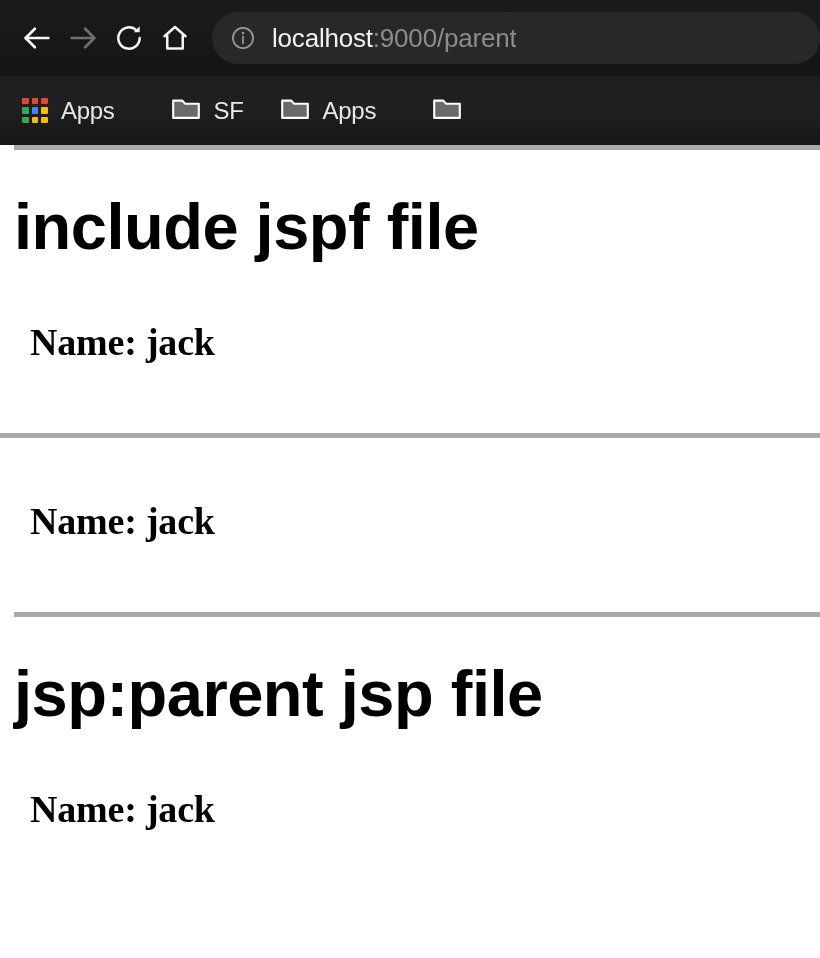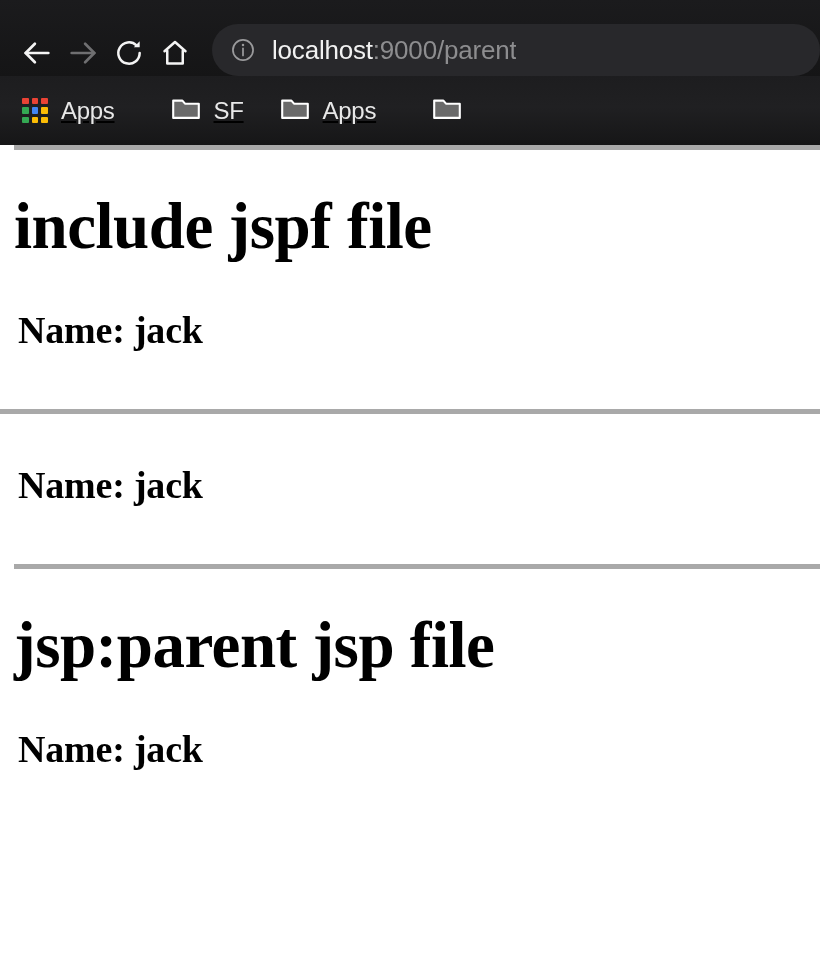--- a/index.html
+++ b/index.html
@@ -19,21 +19,21 @@
     width: 820px;
     height: 145px;
     background: #1c1c1e;
     position: relative;
     overflow: hidden;
   }
   .toolbar {
     height: 76px;
     background: linear-gradient(to bottom, #1b1b1d 0%, #151516 100%);
     display: flex;
-    align-items: flex-end;
+    align-items: center;
     padding: 0 0 0 14px;
     box-sizing: border-box;
   }
   .nav-btn {
     width: 46px;
     height: 46px;
     display: flex;
     align-items: center;
     justify-content: center;
     flex: 0 0 auto;
@@ -84,21 +84,20 @@
     overflow: hidden;
   }
   .bm-item {
     display: flex;
     align-items: center;
     flex: 0 0 auto;
     height: 46px;
     padding: 0 8px;
     border-radius: 6px;
     white-space: nowrap;
-    text-decoration: underline;
   }
   .bm-label {
     color: #e8e8e8;
     font-size: 24px;
     margin-left: 13px;
     font-family: "Liberation Sans", sans-serif;
     letter-spacing: -0.3px;
   }
   .bm-sep { width: 20px; flex: 0 0 auto; }
 
@@ -132,36 +131,36 @@
     border-top: 5px solid #a9a9a9;
     margin: 0;
     height: 0;
     width: 100%;
     box-sizing: border-box;
   }
   .rule-wrap { padding-left: 14px; }
   .rule-wrap.full { padding-left: 0; }
 
   h1.heading {
-    font-family: Liberation Serif, serif;
+    font-family: Liberation Sans, sans-serif;
     font-weight: bold;
     font-size: 65px;
     line-height: 1.0;
     color: #000000;
     margin: 0;
     padding: 44px 0 0 14px;
     letter-spacing: -0.5px;
   }
   h3.subheading {
     font-family: "Liberation Serif", serif;
     font-weight: bold;
     font-size: 38px;
     line-height: 1.0;
     color: #000000;
-    margin: 4px;
+    margin: 16px;
     padding: 48px 0 56px 14px;
     letter-spacing: -0.2px;
   }
   .section { position: relative; }
 </style>
 </head>
 <body>
 
 <div class="browser-chrome">
 

